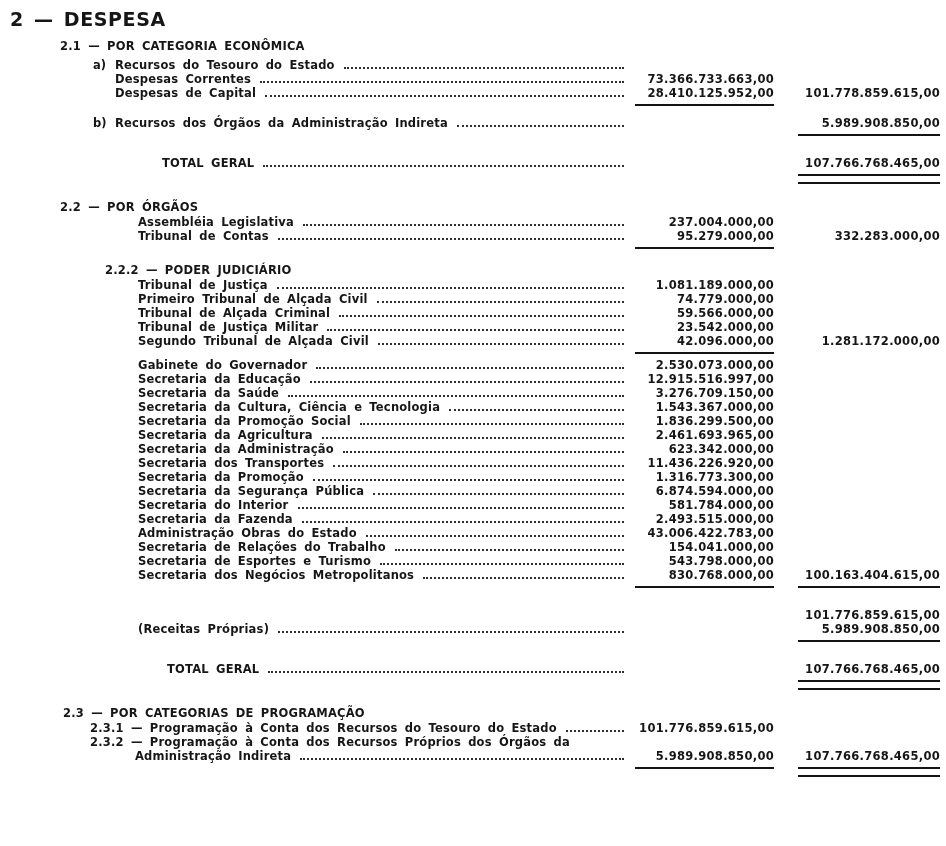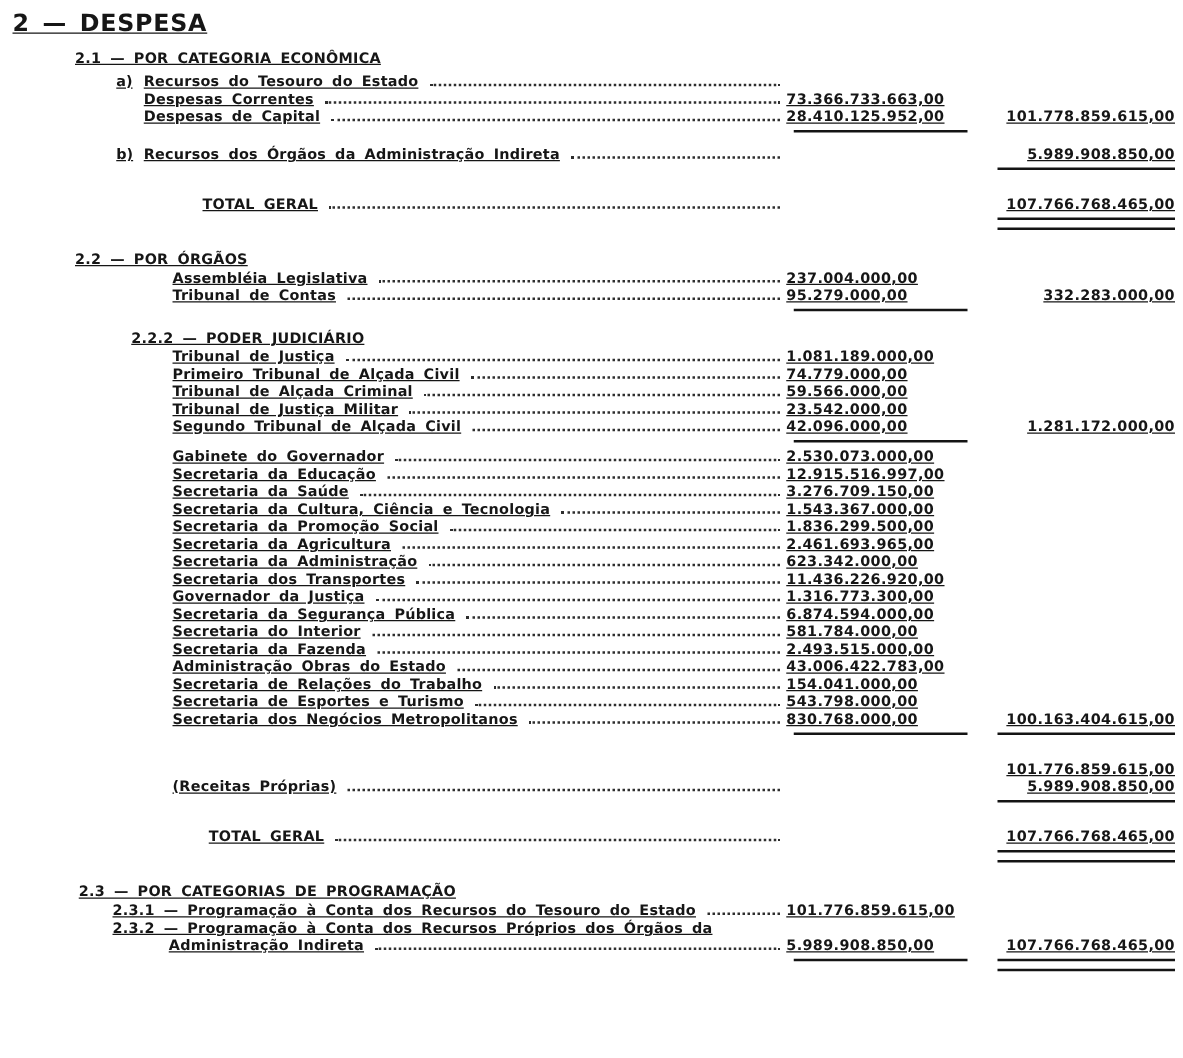--- a/index.html
+++ b/index.html
@@ -1,30 +1,30 @@
 <!DOCTYPE html>
 <html><head>
 <meta charset="utf-8">
 <style>
   html,body{margin:0;padding:0;background:#ffffff;}
   .page{
     width:946px;height:846px;box-sizing:border-box;
     background:#ffffff;color:#161616;
     font-family:"DejaVu Sans","Liberation Sans",sans-serif;
     font-weight:700;font-size:11.5px;
-    padding:6px 6px 0 5px;overflow:hidden;position:relative;text-decoration:underline;
+    padding:6px 6px 0 5px;overflow:hidden;position:relative;
   }
   .title{font-size:19px;letter-spacing:5px;margin:2px 0 9px 5px;white-space:nowrap;}
   .row{display:flex;align-items:baseline;height:14px;white-space:nowrap;}
   .hrow{height:15px;}
   .lbl{letter-spacing:0.2px;word-spacing:3px;white-space:nowrap;}
   .marker{width:22px;flex:none;}
   .leader{flex:1;border-bottom:2px dotted #2e2e2e;margin:0 5px 3px 9px;min-width:6px;}
   .fill{flex:1;}
-  .n1{width:145px;flex:none;text-align:left;letter-spacing:0.3px;}
+  .n1{width:145px;flex:none;text-align:right;letter-spacing:0.3px;}
   .n2{width:166px;flex:none;text-align:right;letter-spacing:0.3px;}
   
   .pl55{padding-left:55px}.pl58{padding-left:58px}.pl85{padding-left:85px}
   .pl88{padding-left:88px}.pl100{padding-left:100px}.pl110{padding-left:110px}
   .pl130{padding-left:130px}.pl133{padding-left:133px}.pl157{padding-left:157px}
   .pl162{padding-left:162px}
   
   .g2{margin-top:18px}.g4{margin-top:4px}.g6{margin-top:6px}.g8{margin-top:8px}
   .g10{margin-top:10px}.g12{margin-top:12px}.g14{margin-top:14px}
   
@@ -216,21 +216,21 @@
     <span class="n1">623.342.000,00</span>
     <span class="n2"></span>
   </div>
   <div class="row pl133">
     <span class="lbl">Secretaria dos Transportes</span>
     <span class="leader"></span>
     <span class="n1">11.436.226.920,00</span>
     <span class="n2"></span>
   </div>
   <div class="row pl133">
-    <span class="lbl">Governador da Justiça</span>
+    <span class="lbl">Secretaria da Promoção</span>
     <span class="leader"></span>
     <span class="n1">1.316.773.300,00</span>
     <span class="n2"></span>
   </div>
   <div class="row pl133">
     <span class="lbl">Secretaria da Segurança Pública</span>
     <span class="leader"></span>
     <span class="n1">6.874.594.000,00</span>
     <span class="n2"></span>
   </div>

